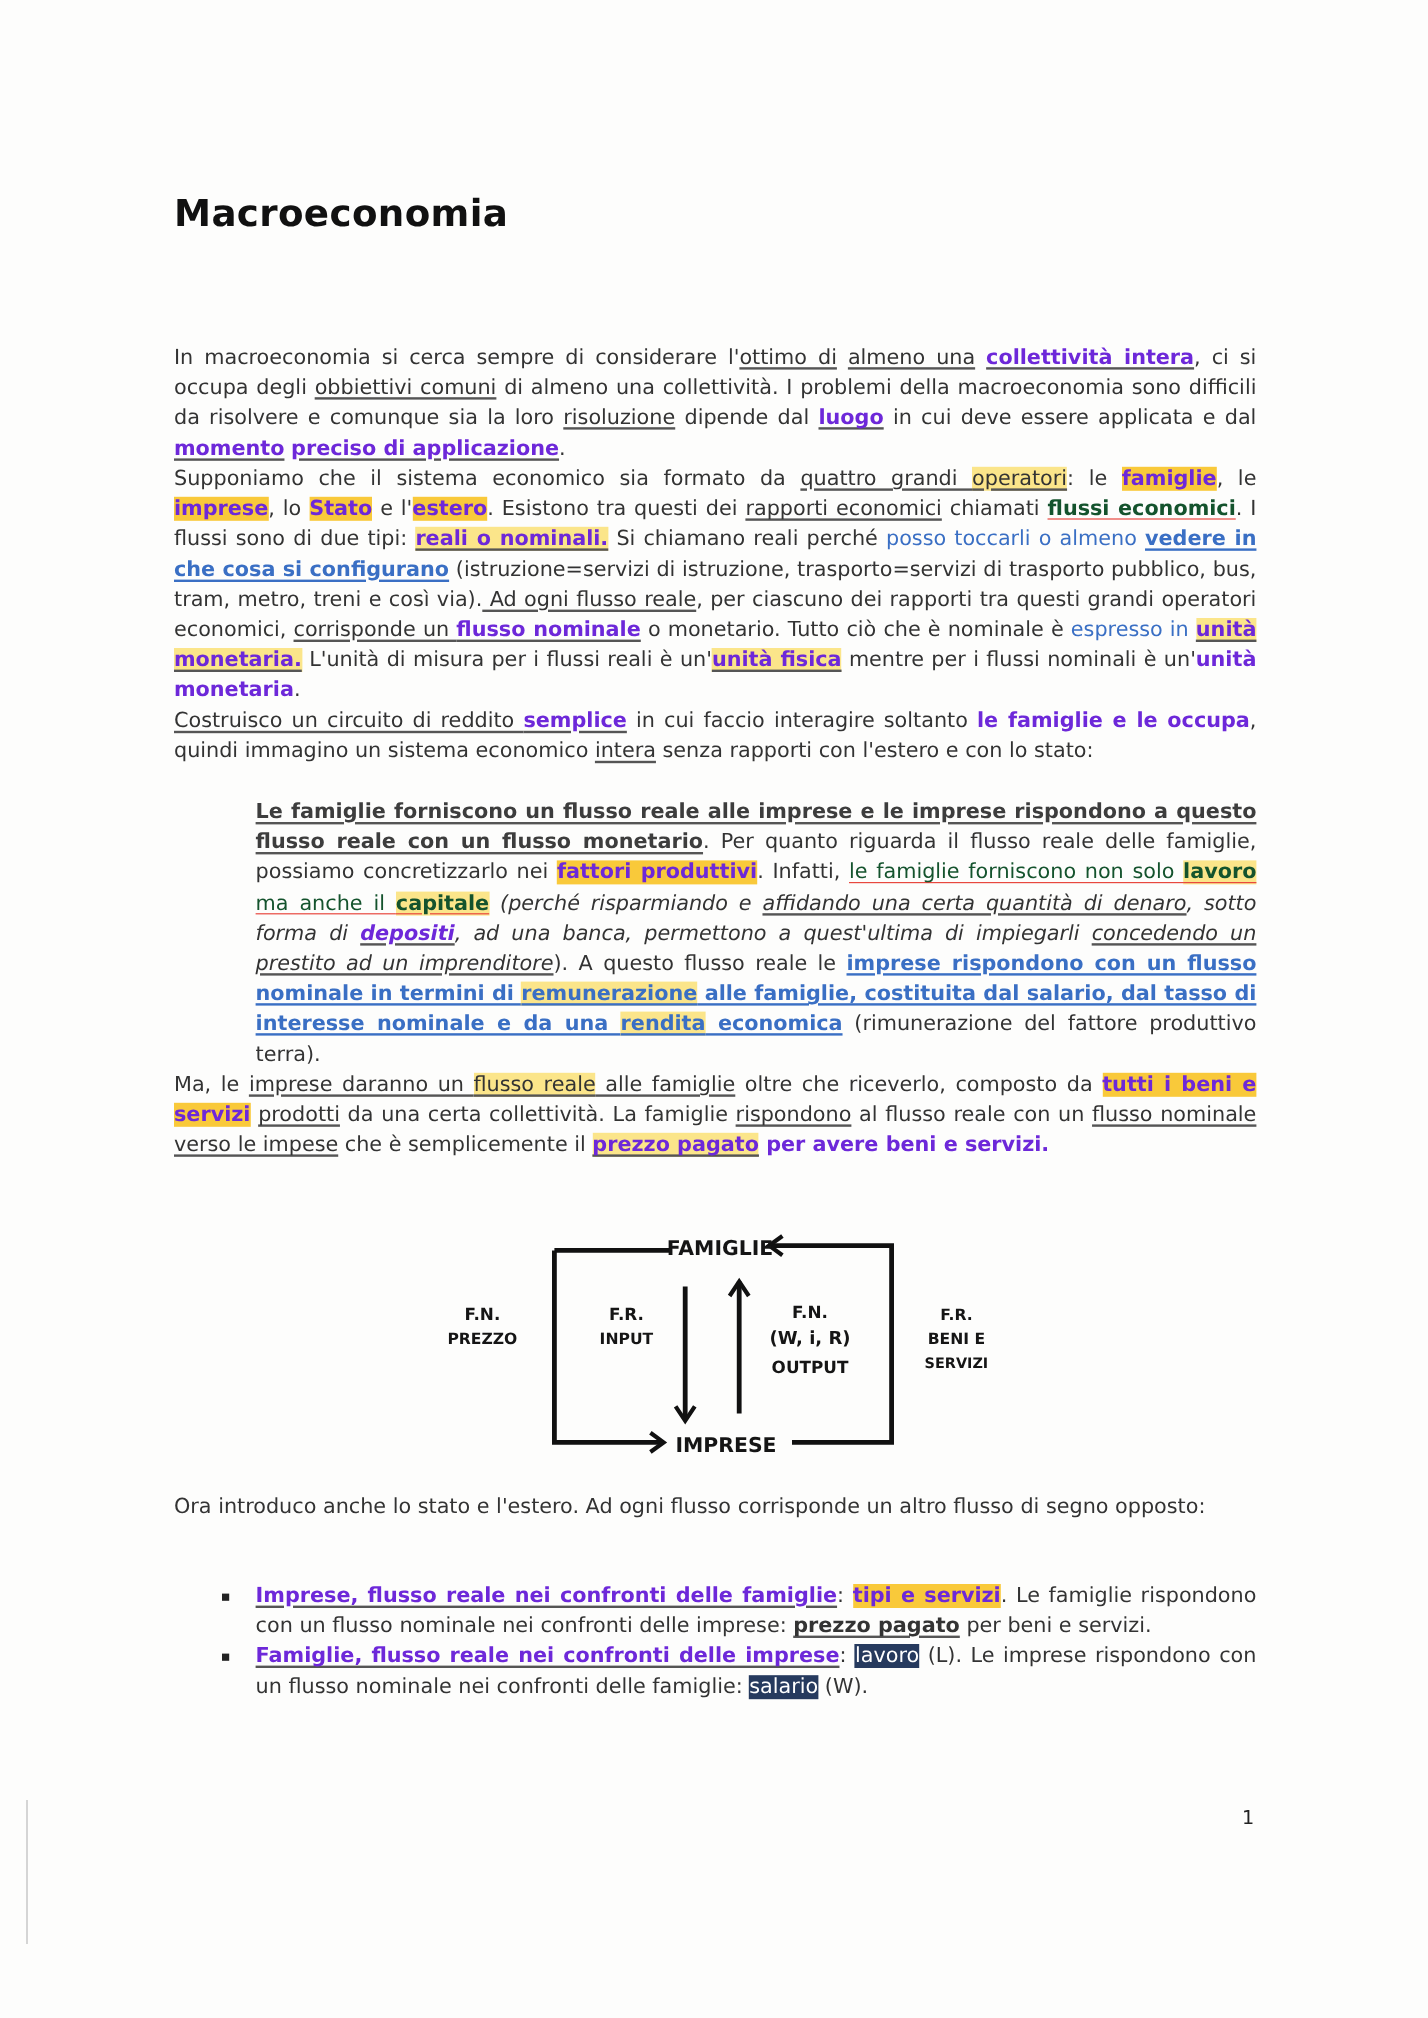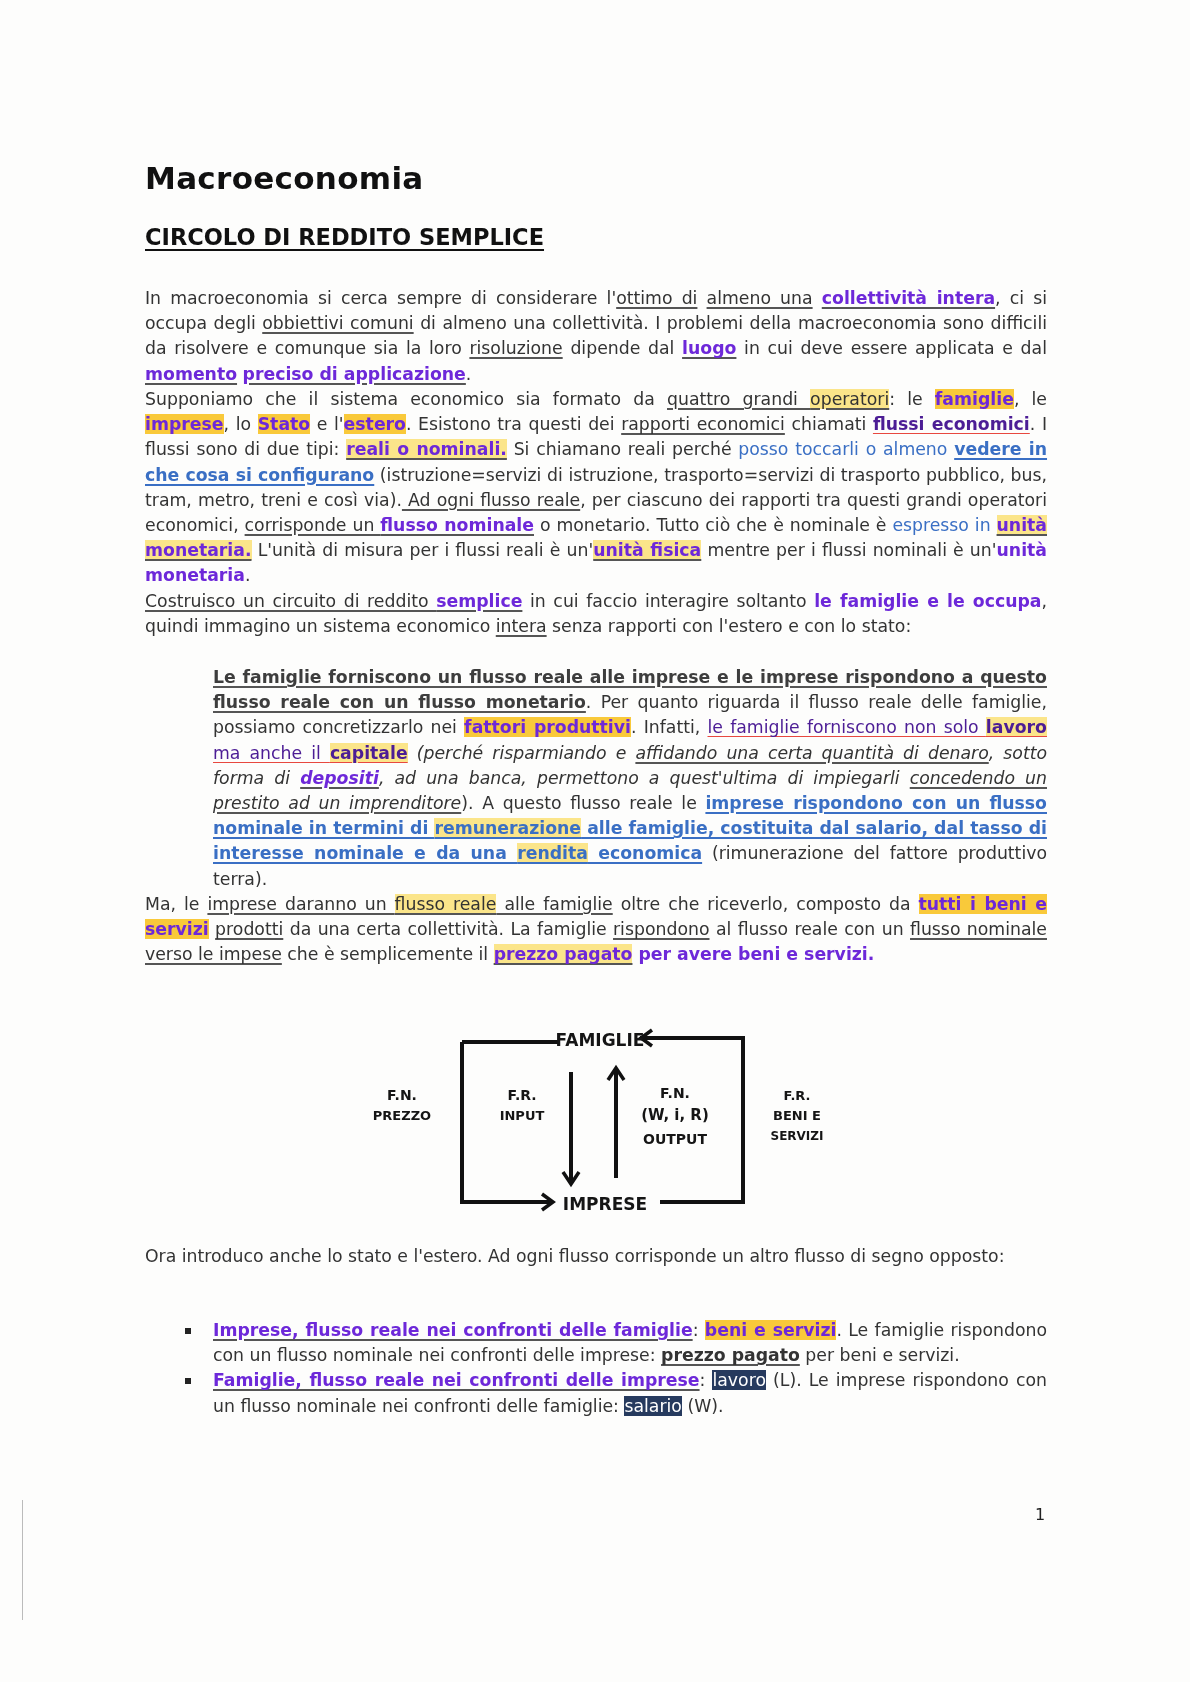--- a/index.html
+++ b/index.html
@@ -10,39 +10,38 @@
   .page { position:absolute; left:0; top:0; width:1190px; height:1682px; }
   .title { position:absolute; left:145px; top:160px; font-size:31px; font-weight:bold; color:#111; letter-spacing:0.3px; }
   .subtitle { position:absolute; left:145px; top:224px; font-size:22.5px; font-weight:bold; color:#111; text-decoration:underline; text-underline-offset:4px; }
   .body-block { position:absolute; left:145px; width:902px; font-size:17.3px; line-height:25.2px; text-align:justify; color:#333; }
   .indent-block { position:absolute; left:213px; width:834px; font-size:17.3px; line-height:25.2px; text-align:justify; color:#333; }
   .b { font-weight:bold; color:#6d28d9; }
   .u { text-decoration:underline; text-decoration-color:#555; text-underline-offset:3px; text-decoration-thickness:2px; }
   .i { font-style:italic; }
   .hl { background:#f9c93a; }
   .hl-soft { background:#fbe58a; }
-  .red-u { color:#4c1d95; text-decoration:underline; text-decoration-color:#e8483f; text-underline-offset:3px;margin-top:36px; }
+  .red-u { color:#14532d; text-decoration:underline; text-decoration-color:#e8483f; text-underline-offset:3px;margin-top:36px; }
   .blue { color:#3a6fc4; font-weight:normal; }
   .blue-u { color:#3a6fc4; font-weight:bold; text-decoration:underline; text-decoration-color:#3a6fc4; text-underline-offset:3px; text-decoration-thickness:2px; }
   .navy { background:#263a5e; color:#fff; }
   .diagram { position:absolute; left:360px; top:1010px; width:490px; height:230px; }
   .hand { font-family:"DejaVu Sans", sans-serif; font-weight:bold; fill:#151515; }
   ul.bullets { position:absolute; left:145px; width:902px; top:1318px; margin:0; padding:0; list-style:none; font-size:17.3px; line-height:25.2px; color:#333; }
   ul.bullets li { position:relative; padding-left:68px; text-align:justify; }
   ul.bullets li .dot { position:absolute; left:40px; top:10px; width:6px; height:6px; background:#222; }
   .page-num { position:absolute; left:1035px; top:1505px; font-size:16px; color:#222; }
   .margin-line { position:absolute; left:22px; top:1500px; width:1px; height:120px; background:#bbb; }
 </style>
 </head>
 <body>
 
 <div class="page">
 
   <div class="title">Macroeconomia</div>
-  <div class="subtitle">CIRCOLO DI REDDITO SEMPLICE</div>
 
   <div class="body-block" style="top:286px;"><span>In macroeconomia si cerca sempre di considerare l'</span><span class="u">ottimo di</span><span> </span><span class="u">almeno una</span><span> </span><span class="b u">collettività intera</span><span>, ci si occupa degli </span><span class="u">obbiettivi comuni</span><span> di almeno una collettività. I problemi della macroeconomia sono difficili da risolvere e comunque sia la loro </span><span class="u">risoluzione</span><span> dipende dal </span><span class="b u">luogo</span><span> in cui deve essere applicata e dal </span><span class="b u">momento</span><span> </span><span class="b u">preciso di applicazione</span><span>.</span></div>
 
   <div class="body-block" style="top:387px;"><span>Supponiamo che il sistema economico sia formato da </span><span class="u">quattro grandi </span><span class="u hl-soft">operatori</span><span>: le </span><span class="b hl">famiglie</span><span>, le </span><span class="b hl">imprese</span><span>, lo </span><span class="b hl">Stato</span><span> e l'</span><span class="b hl">estero</span><span>. Esistono tra questi dei </span><span class="u">rapporti economici</span><span> chiamati </span><span class="b red-u">flussi economici</span><span>. I flussi sono di due tipi: </span><span class="b u hl-soft">reali o nominali.</span><span> Si chiamano reali perché </span><span class="blue">posso toccarli o almeno </span><span class="blue-u">vedere in che cosa si configurano</span><span> (istruzione=servizi di istruzione, trasporto=servizi di trasporto pubblico, bus, tram, metro, treni e così via).</span><span class="u"> Ad ogni flusso reale</span><span>, per ciascuno dei rapporti tra questi grandi operatori economici, </span><span class="u">corrisponde un </span><span class="b u">flusso nominale</span><span> o monetario. Tutto ciò che è nominale è </span><span class="blue">espresso in </span><span class="b u hl-soft">unità monetaria.</span><span> L'unità di misura per i flussi reali è un'</span><span class="b u hl-soft">unità fisica</span><span> mentre per i flussi nominali è un'</span><span class="b">unità monetaria</span><span>.</span></div>
 
   <div class="body-block" style="top:589px;"><span class="u">Costruisco un circuito di reddito </span><span class="b u">semplice</span><span> in cui faccio interagire soltanto </span><span class="b">le famiglie e le occupa</span><span>, quindi immagino un sistema economico </span><span class="u">intera</span><span> senza rapporti con l'estero e con lo stato:</span></div>
 
   <div class="indent-block" style="top:665px;"><span class="u" style="color:#3d3d3d;font-weight:600;">Le famiglie forniscono un flusso reale alle imprese e le imprese rispondono a questo flusso reale con un flusso monetario</span><span>. Per quanto riguarda il flusso reale delle famiglie, possiamo concretizzarlo nei </span><span class="b hl">fattori produttivi</span><span>. Infatti, </span><span class="red-u">le famiglie forniscono non solo </span><span class="b red-u hl-soft">lavoro</span><span class="red-u"> ma anche il </span><span class="b red-u hl-soft">capitale</span><span class="i"> (perché risparmiando e </span><span class="i u">affidando una certa quantità di denaro</span><span class="i">, sotto forma di </span><span class="i b u">depositi</span><span class="i">, ad una banca, permettono a quest'ultima di impiegarli </span><span class="i u">concedendo un prestito ad un imprenditore</span><span>). A questo flusso reale le </span><span class="blue-u">imprese rispondono con un flusso nominale in termini di </span><span class="blue-u hl-soft">remunerazione</span><span class="blue-u"> alle famiglie, costituita dal salario, dal tasso di interesse nominale e da una </span><span class="blue-u hl-soft">rendita</span><span class="blue-u"> economica</span><span> (rimunerazione del fattore produttivo terra).</span></div>
 
   <div class="body-block" style="top:892px;"><span>Ma, le </span><span class="u">imprese daranno un </span><span class="u hl-soft">flusso reale</span><span class="u"> alle famiglie</span><span> oltre che riceverlo, composto da </span><span class="b hl">tutti i beni e servizi</span><span> </span><span class="u">prodotti</span><span> da una certa collettività. La famiglie </span><span class="u">rispondono</span><span> al flusso reale con un </span><span class="u">flusso nominale verso le impese</span><span> che è semplicemente il </span><span class="b u hl-soft">prezzo pagato</span><span class="b"> per avere beni e servizi.</span></div>
@@ -71,21 +70,21 @@
     <text class="hand" x="315" y="134" text-anchor="middle" font-size="14">OUTPUT</text>
     <text class="hand" x="437" y="90" text-anchor="middle" font-size="13">F.R.</text>
     <text class="hand" x="437" y="110" text-anchor="middle" font-size="13">BENI E</text>
     <text class="hand" x="437" y="130" text-anchor="middle" font-size="12">SERVIZI</text>
   </svg>
 
   <div class="body-block" style="top:1244px;"><span>Ora introduco anche lo stato e l'estero. Ad ogni flusso corrisponde un altro flusso di segno opposto:</span></div>
 
   <ul class="bullets">
     <li>
-      <span class="dot"></span><span class="b u">Imprese, flusso reale nei confronti delle famiglie</span><span>: </span><span class="b hl">beni e servizi</span><span>. Le famiglie rispondono con un flusso nominale nei confronti delle imprese: </span><span class="u" style="font-weight:600;">prezzo pagato</span><span> per beni e servizi.</span>
+      <span class="dot"></span><span class="b u">Imprese, flusso reale nei confronti delle famiglie</span><span>: </span><span class="b hl">tipi e servizi</span><span>. Le famiglie rispondono con un flusso nominale nei confronti delle imprese: </span><span class="u" style="font-weight:600;">prezzo pagato</span><span> per beni e servizi.</span>
     </li>
     <li>
       <span class="dot"></span><span class="b u">Famiglie, flusso reale nei confronti delle imprese</span><span>: </span><span class="navy">lavoro</span><span> (L). Le imprese rispondono con un flusso nominale nei confronti delle famiglie: </span><span class="navy">salario</span><span> (W).</span>
     </li>
   </ul>
 
   <div class="page-num">1</div>
   <div class="margin-line"></div>
 </div>
 

